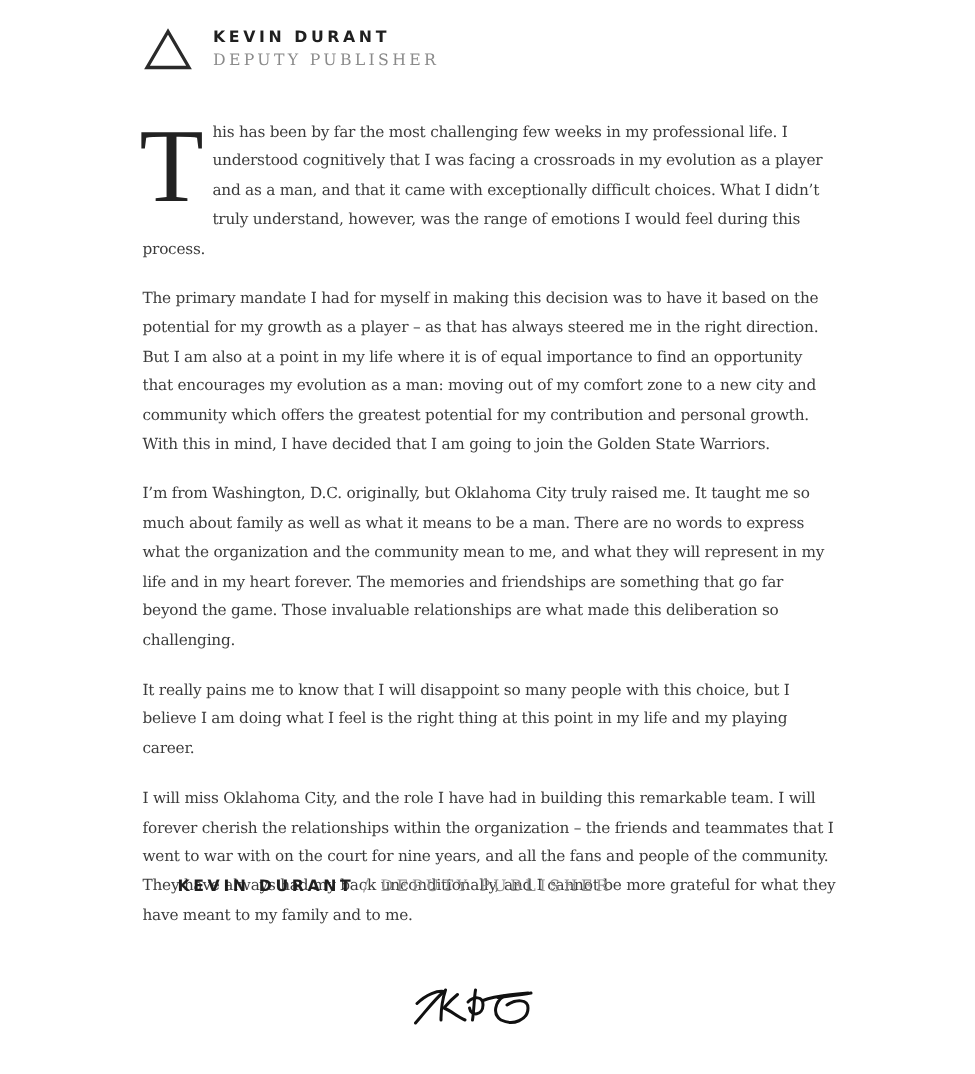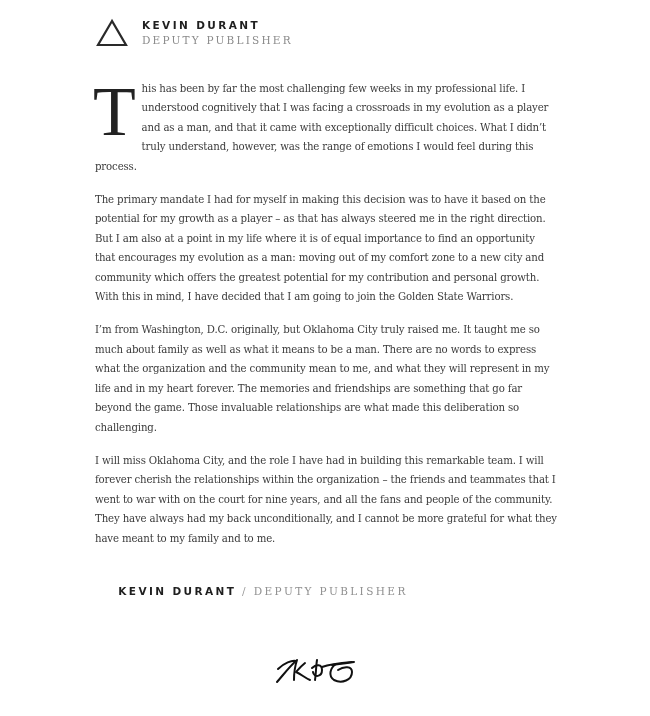--- a/index.html
+++ b/index.html
@@ -47,20 +47,21 @@
   <div class="author-block">
     <span class="author-name">KEVIN DURANT</span>
     <span class="author-title">DEPUTY PUBLISHER</span>
   </div>
 </div>
 
 <div class="article">
   <p><span class="dropcap">T</span><span>his has been by far the most challenging few weeks in my professional life. I understood cognitively that I was facing a crossroads in my evolution as a player and as a man, and that it came with exceptionally difficult choices. What I didn’t truly understand, however, was the range of emotions I would feel during this process.</span></p>
   <p>The primary mandate I had for myself in making this decision was to have it based on the potential for my growth as a player – as that has always steered me in the right direction. But I am also at a point in my life where it is of equal importance to find an opportunity that encourages my evolution as a man: moving out of my comfort zone to a new city and community which offers the greatest potential for my contribution and personal growth. With this in mind, I have decided that I am going to join the Golden State Warriors.</p>
   <p>I’m from Washington, D.C. originally, but Oklahoma City truly raised me. It taught me so much about family as well as what it means to be a man. There are no words to express what the organization and the community mean to me, and what they will represent in my life and in my heart forever. The memories and friendships are something that go far beyond the game. Those invaluable relationships are what made this deliberation so challenging.</p>
+  <p>It really pains me to know that I will disappoint so many people with this choice, but I believe I am doing what I feel is the right thing at this point in my life and my playing career.</p>
   <p>I will miss Oklahoma City, and the role I have had in building this remarkable team. I will forever cherish the relationships within the organization – the friends and teammates that I went to war with on the court for nine years, and all the fans and people of the community. They have always had my back unconditionally, and I cannot be more grateful for what they have meant to my family and to me.</p>
 </div>
 
 <div class="byline">
   <span class="byline-name">KEVIN DURANT</span><span class="byline-sep"> / </span><span class="byline-title">DEPUTY PUBLISHER</span>
 </div>
 
 <div class="signature">
   <svg width="110" height="40" viewBox="0 0 110 40">
     <g fill="none" stroke="#111111" stroke-width="2" stroke-linecap="round" stroke-linejoin="round">

